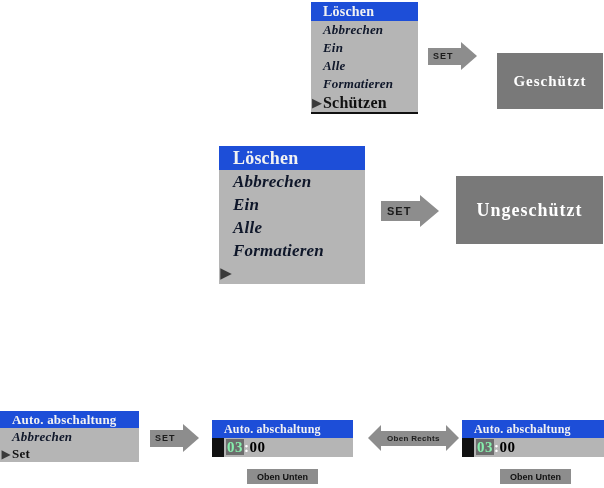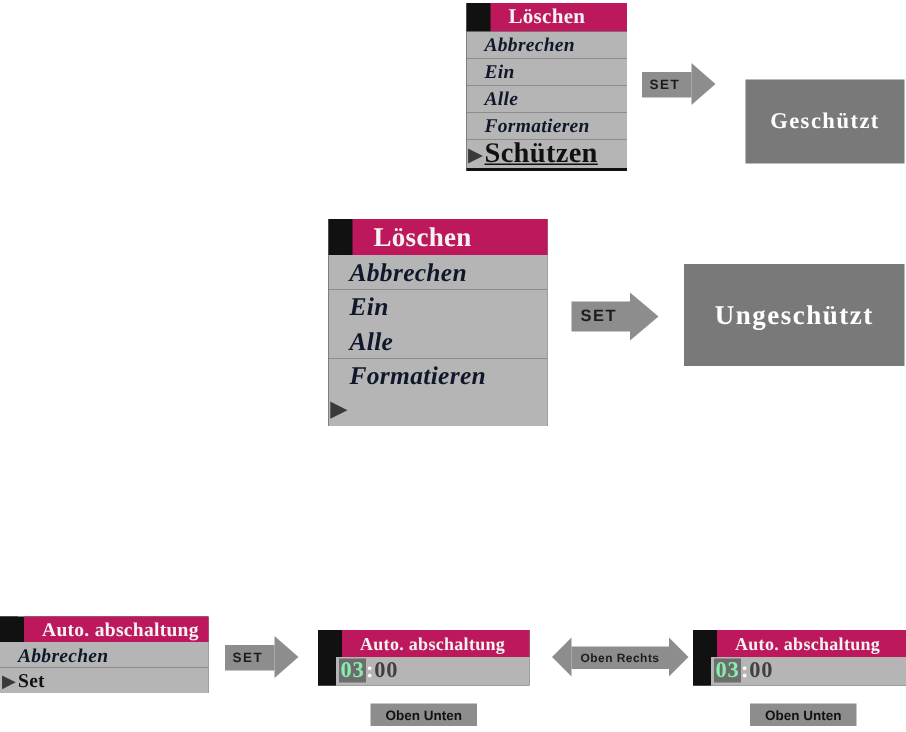--- a/index.html
+++ b/index.html
@@ -26,21 +26,21 @@
     display:flex;align-items:center;justify-content:center;
     font-size:13px;line-height:1;
   }
   .row .txt{
     flex:1 1 auto;
     font-weight:bold;
     letter-spacing:0.2px;
   }
 
   
-  .row.header{background:#be185d;margin-left:16px;}
+  .row.header{background:#1d4ed8;}
   .row.header .txt{color:#f2f2f2;}
   .row.header .caret{color:#111111;}
 
   
   .row.item{background:#b5b5b5;}
   .row.item .txt{color:#0f172a;font-style:italic;}
   .row.item .caret{color:#b5b5b5;}
 
   
   .row.sel{background:#b5b5b5;}
@@ -136,21 +136,21 @@
     position:relative;display:flex;align-items:center;
     background:#b5b5b5;box-sizing:border-box;
   }
   .timerow .tgut{width:12px;flex:0 0 12px;background:#111111;height:100%;}
   .timerow .tval{
     font-weight:bold;font-family:"Liberation Serif", serif;
     padding-left:2px;letter-spacing:0.5px;
   }
   .timerow .tval .hh{color:#86efac;}
   .timerow .tval .sep{color:#ffffff;}
-  .timerow .tval .mm{color:#404040;}
+  .timerow .tval .mm{color:#000000;}
 </style>
 </head>
 <body>
 
 <div class="stage">
 
   <div class="panel" style="left:311px;top:2px;width:107px;height:112px;">
     <div class="gutter"></div>
     <div class="rows">
 
@@ -174,21 +174,21 @@
         <div class="txt" style="font-size:13px;">Alle</div>
       </div>
 
       <div class="row item" style="height:18px;">
         <div class="caret"></div>
         <div class="txt" style="font-size:13px;">Formatieren</div>
       </div>
 
       <div class="row sel" style="height:19px;">
         <div class="caret">▶</div>
-        <div class="txt" style="font-size:19px;text-decoration:underline;">Schützen</div>
+        <div class="txt" style="font-size:16px;">Schützen</div>
       </div>
 
     </div>
   </div>
 
   <div class="arrow-set" style="left:428px;top:42px;">
     <div class="body">
       <span>SET</span>
     </div>
     <div class="head"></div>

